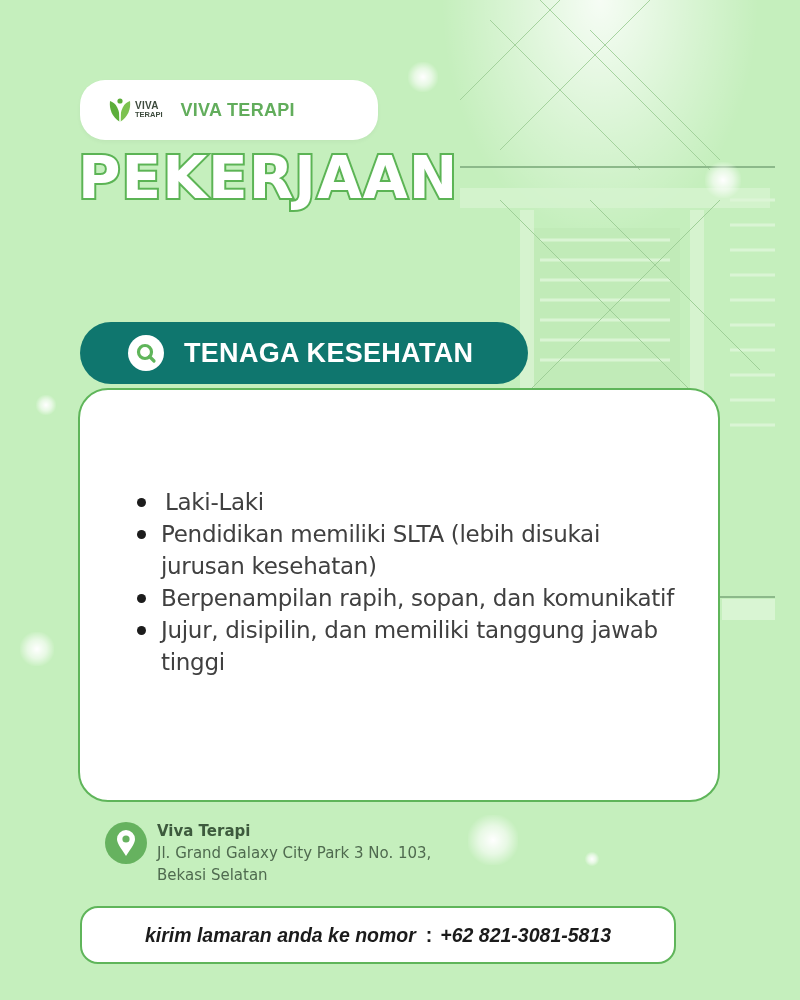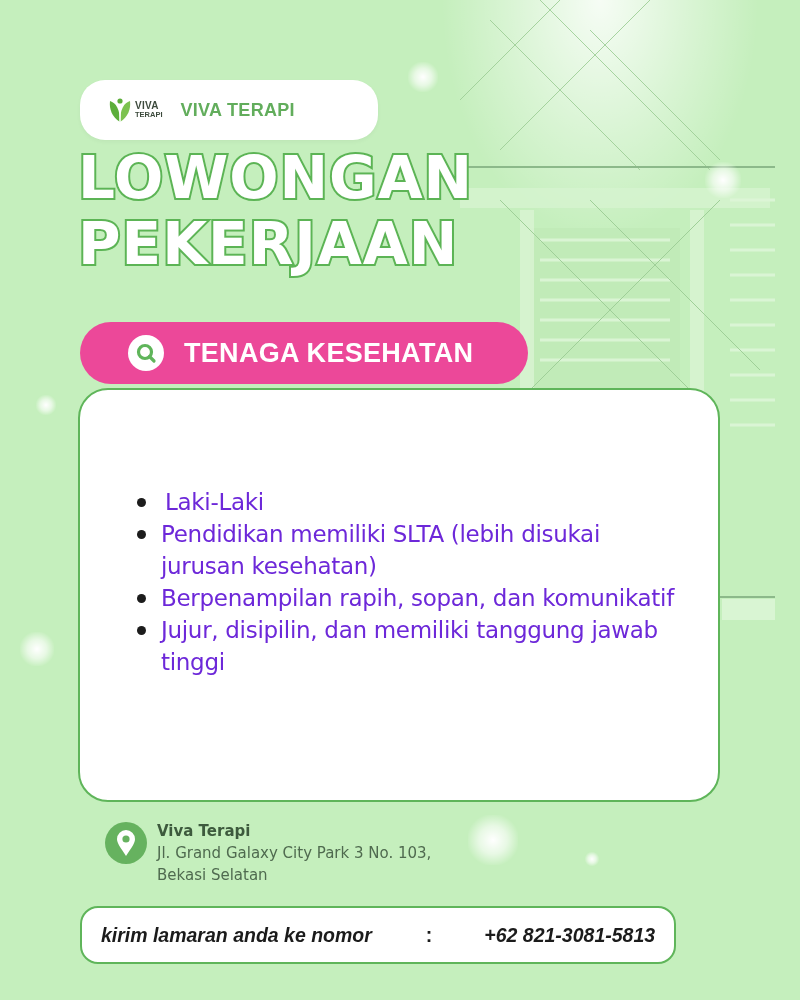--- a/index.html
+++ b/index.html
@@ -40,21 +40,21 @@
       position: absolute; left: 78px; top: 145px;
       font-family: "DejaVu Sans", sans-serif; font-weight: bold;
       color: #ffffff; font-size: 58px; line-height: 66px; letter-spacing: 1px;
       -webkit-text-stroke: 4px #5cb455; paint-order: stroke fill;
       text-shadow: 0 0 0 #5cb455;
     }
     .title div { white-space: nowrap; }
     
     .role-pill {
       position: absolute; left: 80px; top: 322px; width: 448px; height: 62px;
-      background: #ec4899; border-radius: 31px;
+      background: #0f766e; border-radius: 31px;
       display: flex; align-items: center; padding-left: 48px;
     }
     .role-icon {
       width: 36px; height: 36px; border-radius: 50%; background: #ffffff;
       display: flex; align-items: center; justify-content: center;
     }
     .role-label {
       margin-left: 20px; color: #ffffff; font-family: "Liberation Sans", sans-serif;
       font-weight: bold; font-size: 27px; letter-spacing: 0.3px;
     }
@@ -66,21 +66,21 @@
     .req-pill {
       position: absolute; left: 50px; top: 32px; width: 312px; height: 52px;
       background: #5fb55a; border-radius: 26px;
       display: flex; align-items: center; padding-left: 48px;
       color: #ffffff; font-family: "Liberation Sans", sans-serif; font-weight: bold; font-size: 20px;
       letter-spacing: 0.2px;
     }
     .req-list { position: absolute; left: 55px; top: 96px; right: 40px; list-style: none; }
     .req-list li {
       position: relative; padding-left: 26px;
-      font-family: "DejaVu Sans", sans-serif; font-size: 23px; line-height: 32px; color: #6d28d9;
+      font-family: "DejaVu Sans", sans-serif; font-size: 23px; line-height: 32px; color: #404040;
       letter-spacing: -0.3px;
     }
     .req-list li::before {
       content: ""; position: absolute; left: 2px; top: 12px; width: 9px; height: 9px;
       border-radius: 50%; background: #1c1c1c;
     }
     
     .addr { position: absolute; left: 105px; top: 820px; display: flex; }
     .addr-icon {
       width: 42px; height: 42px; border-radius: 50%; background: #66b25f;
@@ -88,21 +88,21 @@
     }
     .addr-text { margin-left: 10px; }
     .addr-name { font-family: "DejaVu Sans", sans-serif; font-weight: bold; font-size: 15px; color: #3d5a3d; line-height: 22px; }
     .addr-line { font-family: "DejaVu Sans", sans-serif; font-size: 15px; color: #4f6a4f; line-height: 22px; }
     
     .contact {
       position: absolute; left: 80px; top: 906px; width: 596px; height: 58px;
       background: #ffffff; border: 2px solid #5fb55a; border-radius: 18px;
       display: flex; align-items: center; justify-content: center;
       font-family: "Liberation Sans", sans-serif; font-weight: bold; font-style: italic;
-      font-size: 19.5px; color: #1b1b1b; gap: 44px;
+      font-size: 19.5px; color: #1b1b1b;
     }
     .contact .sep { margin: 0 8px 0 10px; font-style: normal; }
   </style>
 </head>
 <body>
 
 <div class="bg-glow"></div>
 
 <svg class="bg-lattice" viewBox="0 0 320 620">
   <g stroke="#9fcf98" stroke-width="1" fill="none" opacity="0.9">
@@ -163,21 +163,20 @@
     </svg>
     <div class="brand-logo-text">
       <span class="l1">VIVA</span>
       <span class="l2">TERAPI</span>
     </div>
   </div>
   <span class="brand-name">VIVA TERAPI</span>
 </div>
 
 <div class="title">
-  <div>LOWONGAN</div>
   <div>PEKERJAAN</div>
 </div>
 
 <div class="role-pill">
   <span class="role-icon">
     <svg width="22" height="22" viewBox="0 0 22 22">
       <circle cx="10" cy="10" r="6.5" fill="none" stroke="#5fb55a" stroke-width="3.2"></circle>
       <line x1="14.5" y1="14.5" x2="19" y2="19" stroke="#5fb55a" stroke-width="3.2" stroke-linecap="round"></line>
     </svg>
   </span>

